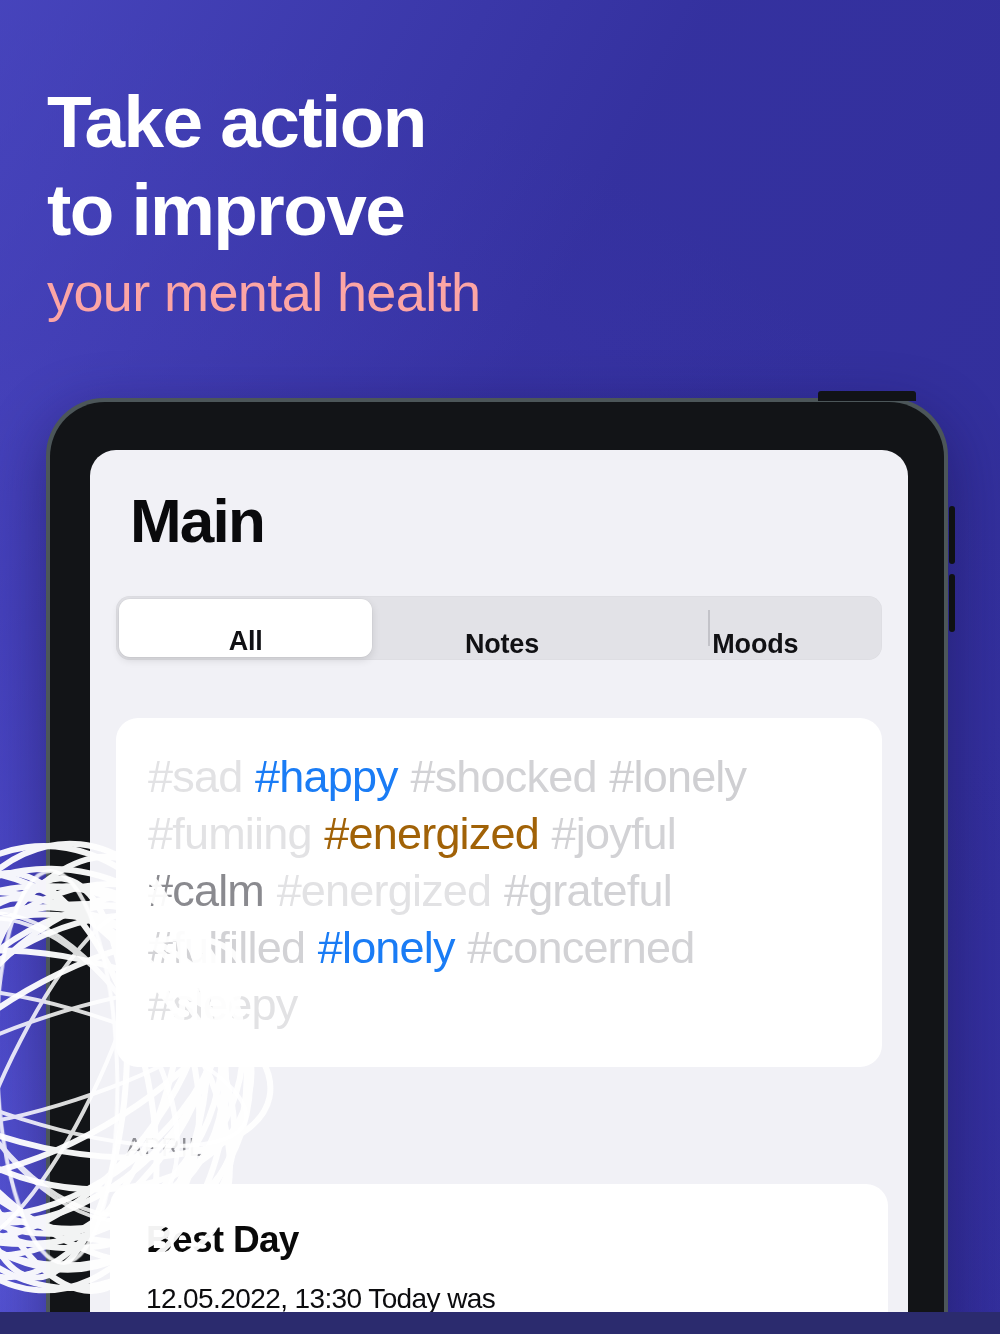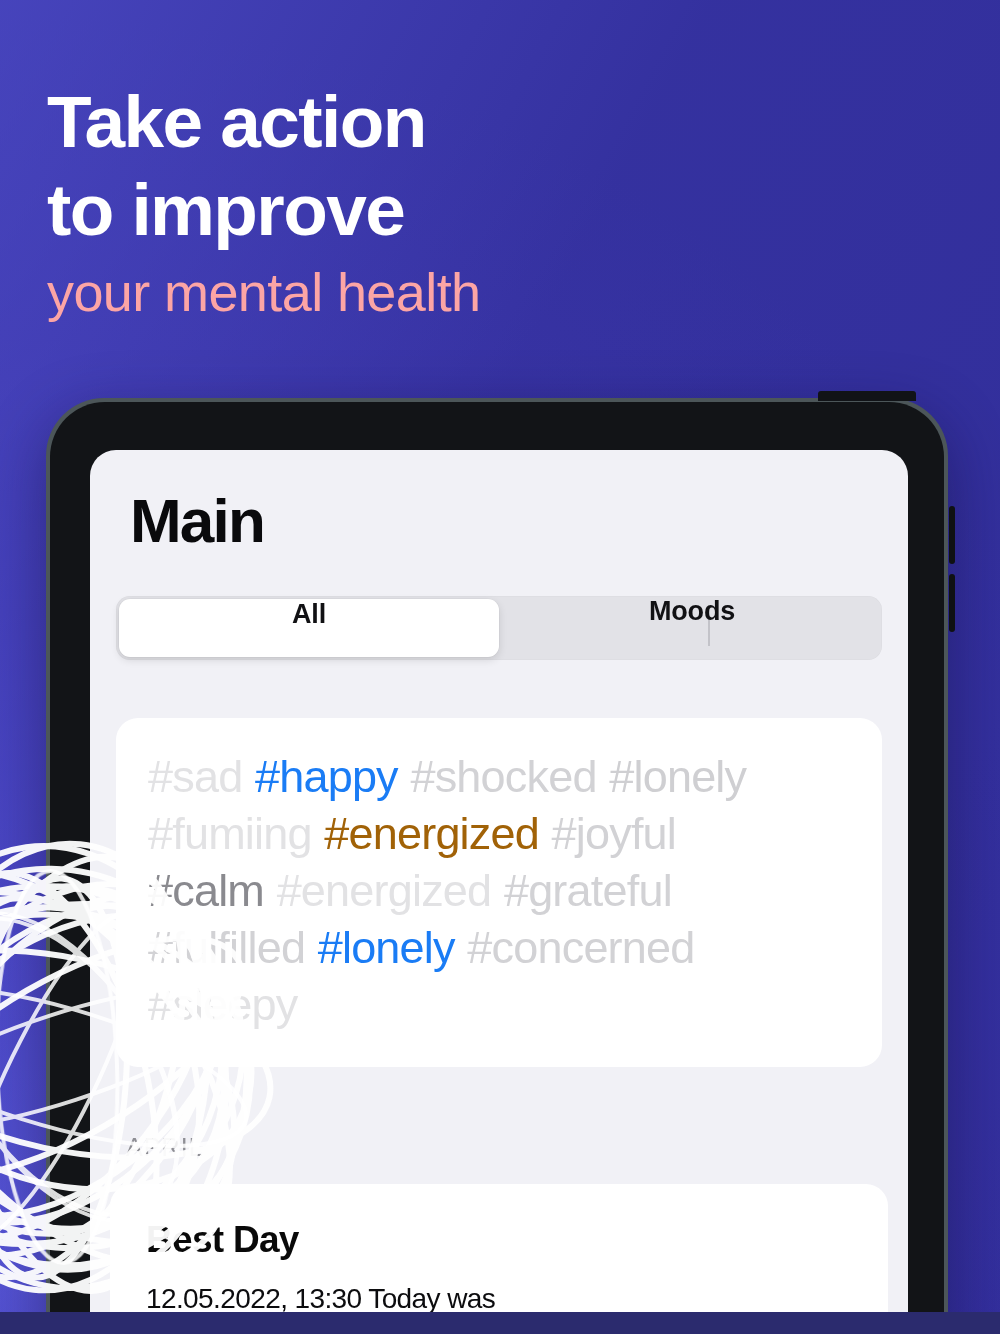--- a/index.html
+++ b/index.html
@@ -127,21 +127,21 @@
     height: 64px;
     border-radius: 14px;
     background: #e2e2e7;
     display: flex;
     align-items: stretch;
     box-shadow: inset 0 0 0 0.5px rgba(0,0,0,0.03);
   }
   .seg {
     flex: 1;
     display: flex;
-    align-items: flex-start;
+    align-items: flex-end;
     justify-content: center;
     font-size: 27px;
     font-weight: 600;
     color: #111114;
     letter-spacing: -0.2px;
     position: relative;
     z-index: 2;
   }
   .seg.active {
     margin: 3px;
@@ -246,20 +246,23 @@
     <div class="phone-btn vol-down"></div>
     <div class="phone-bezel"></div>
 
     <div class="screen">
 
       <h1 class="page-title">Main</h1>
 
       <div class="segmented">
         <div class="seg active">
           <span>All</span>
+        </div>
+        <div class="seg">
+          <span>Notes</span>
         </div>
         <div class="seg">
           <span>Moods</span>
         </div>
         <div class="seg-divider"></div>
       </div>
 
       <div class="tagcard">
 
         <div class="tagline">

